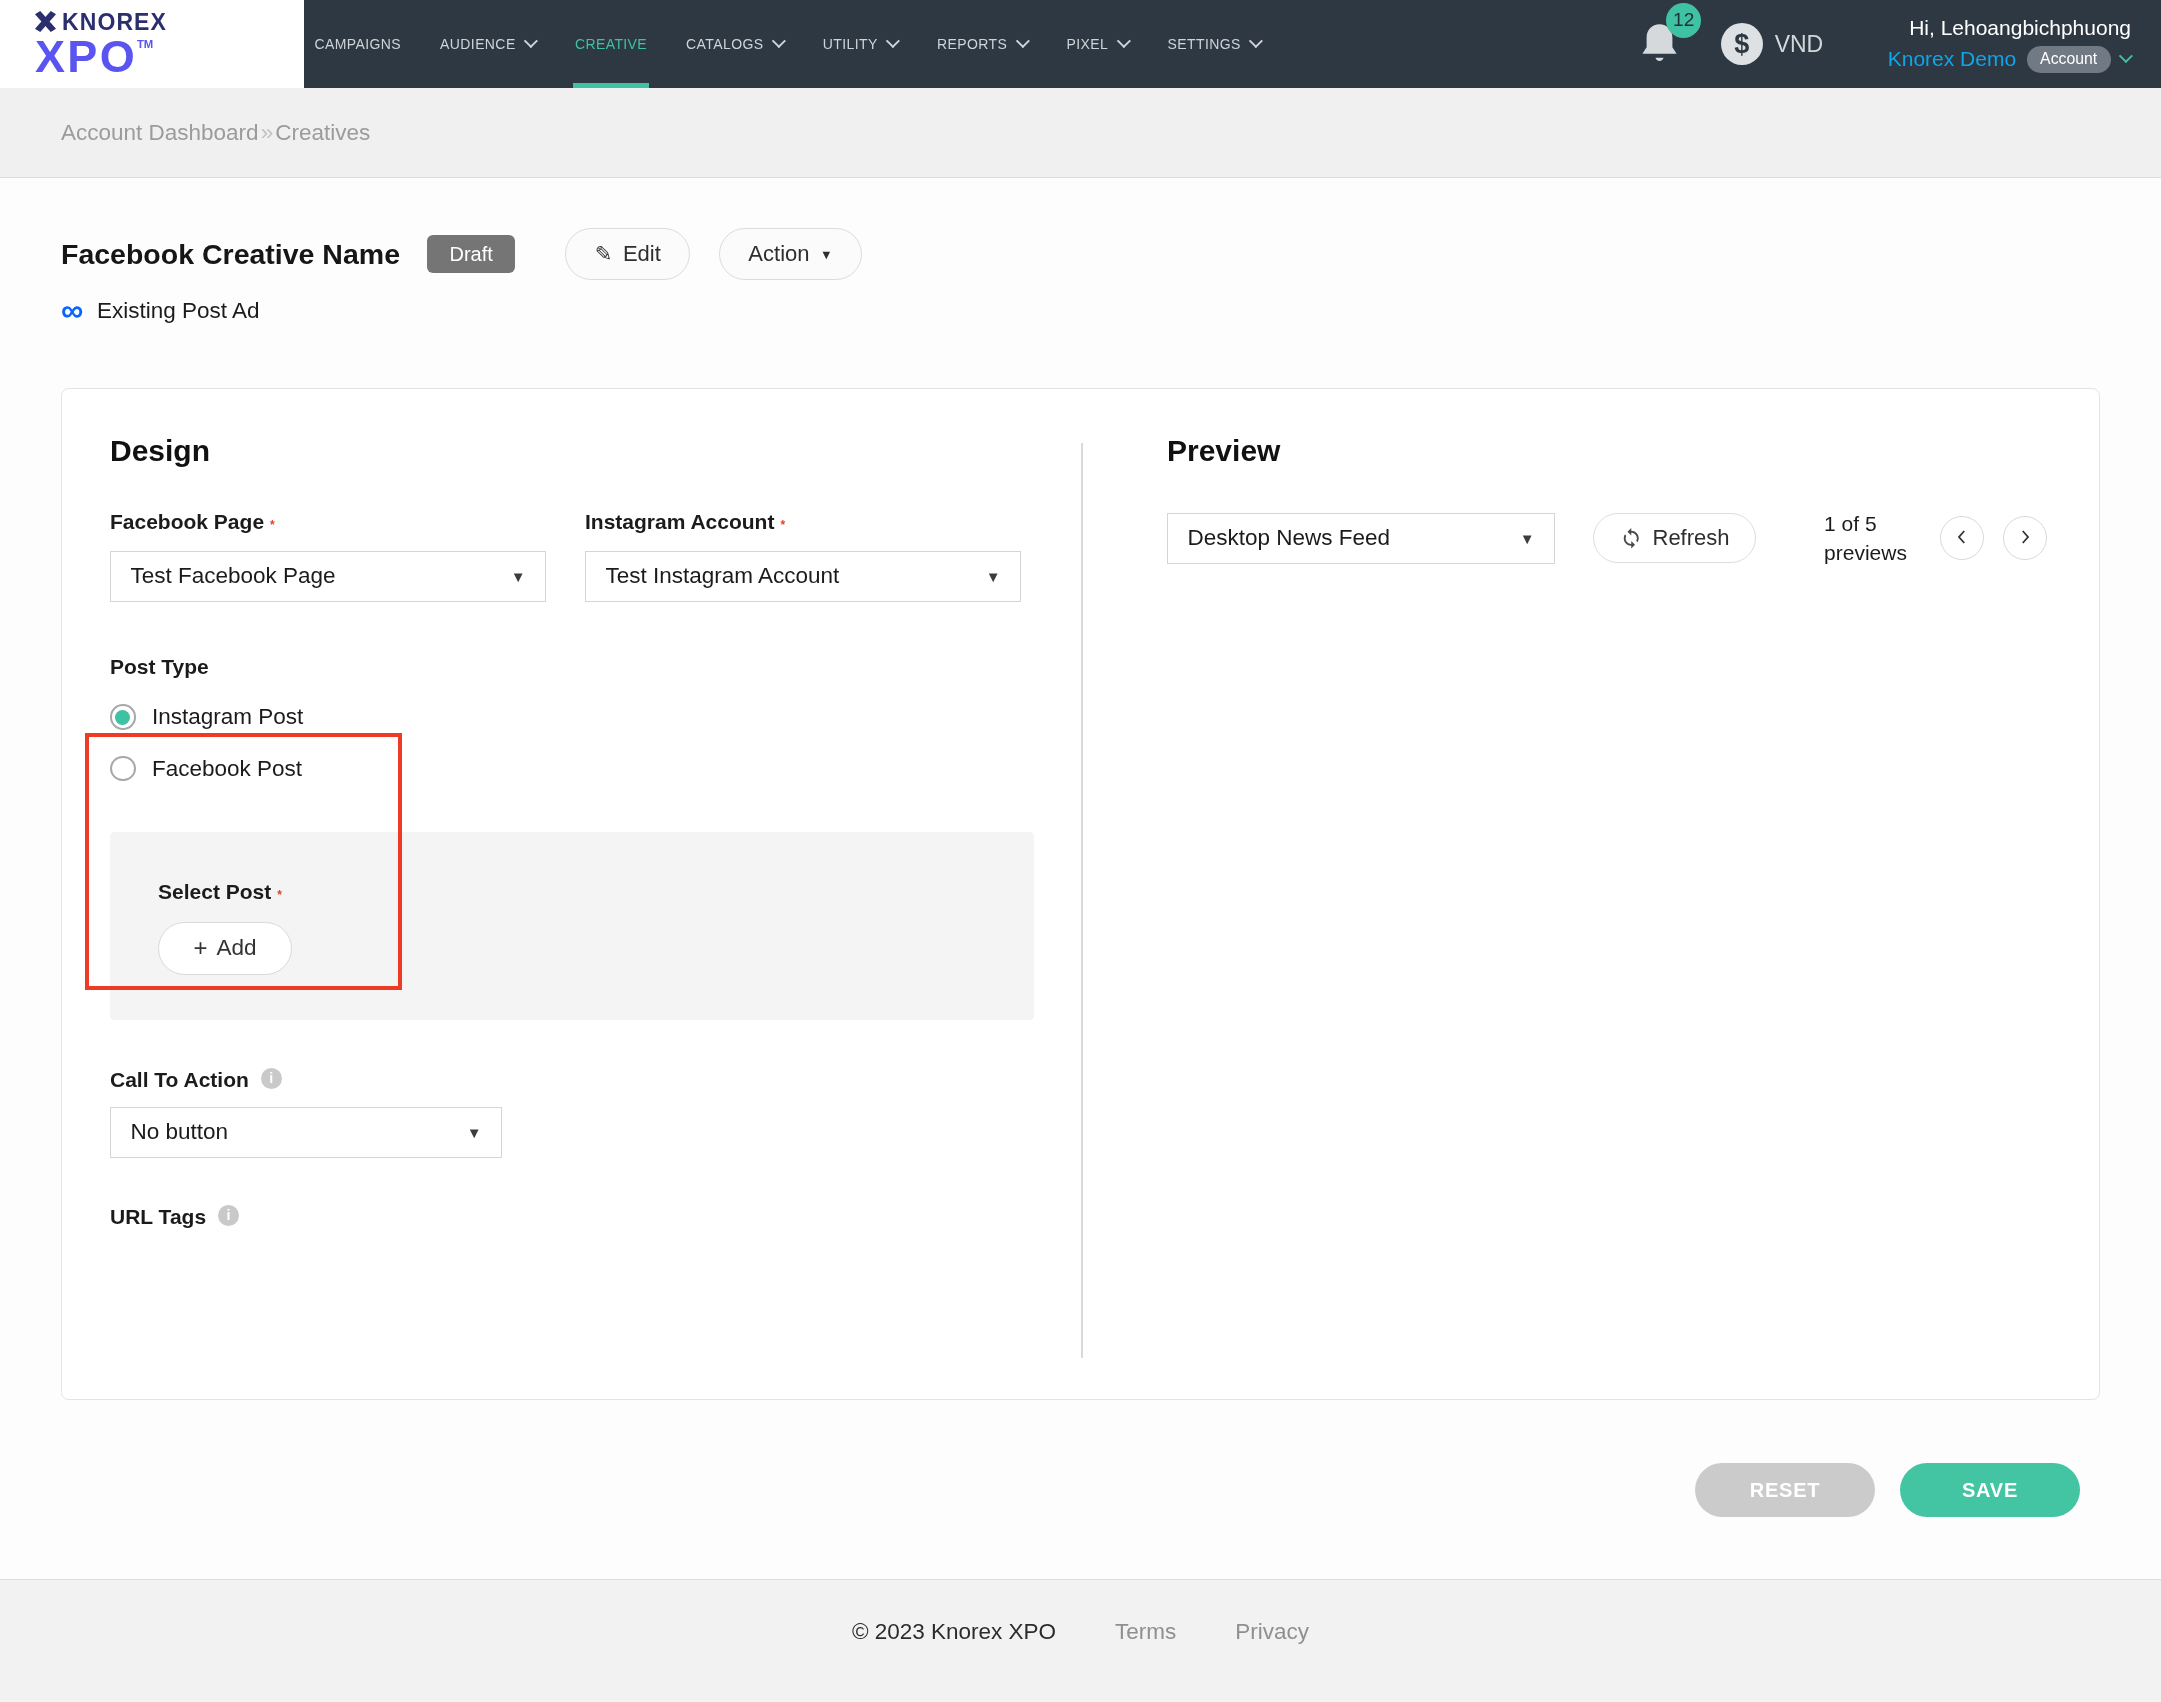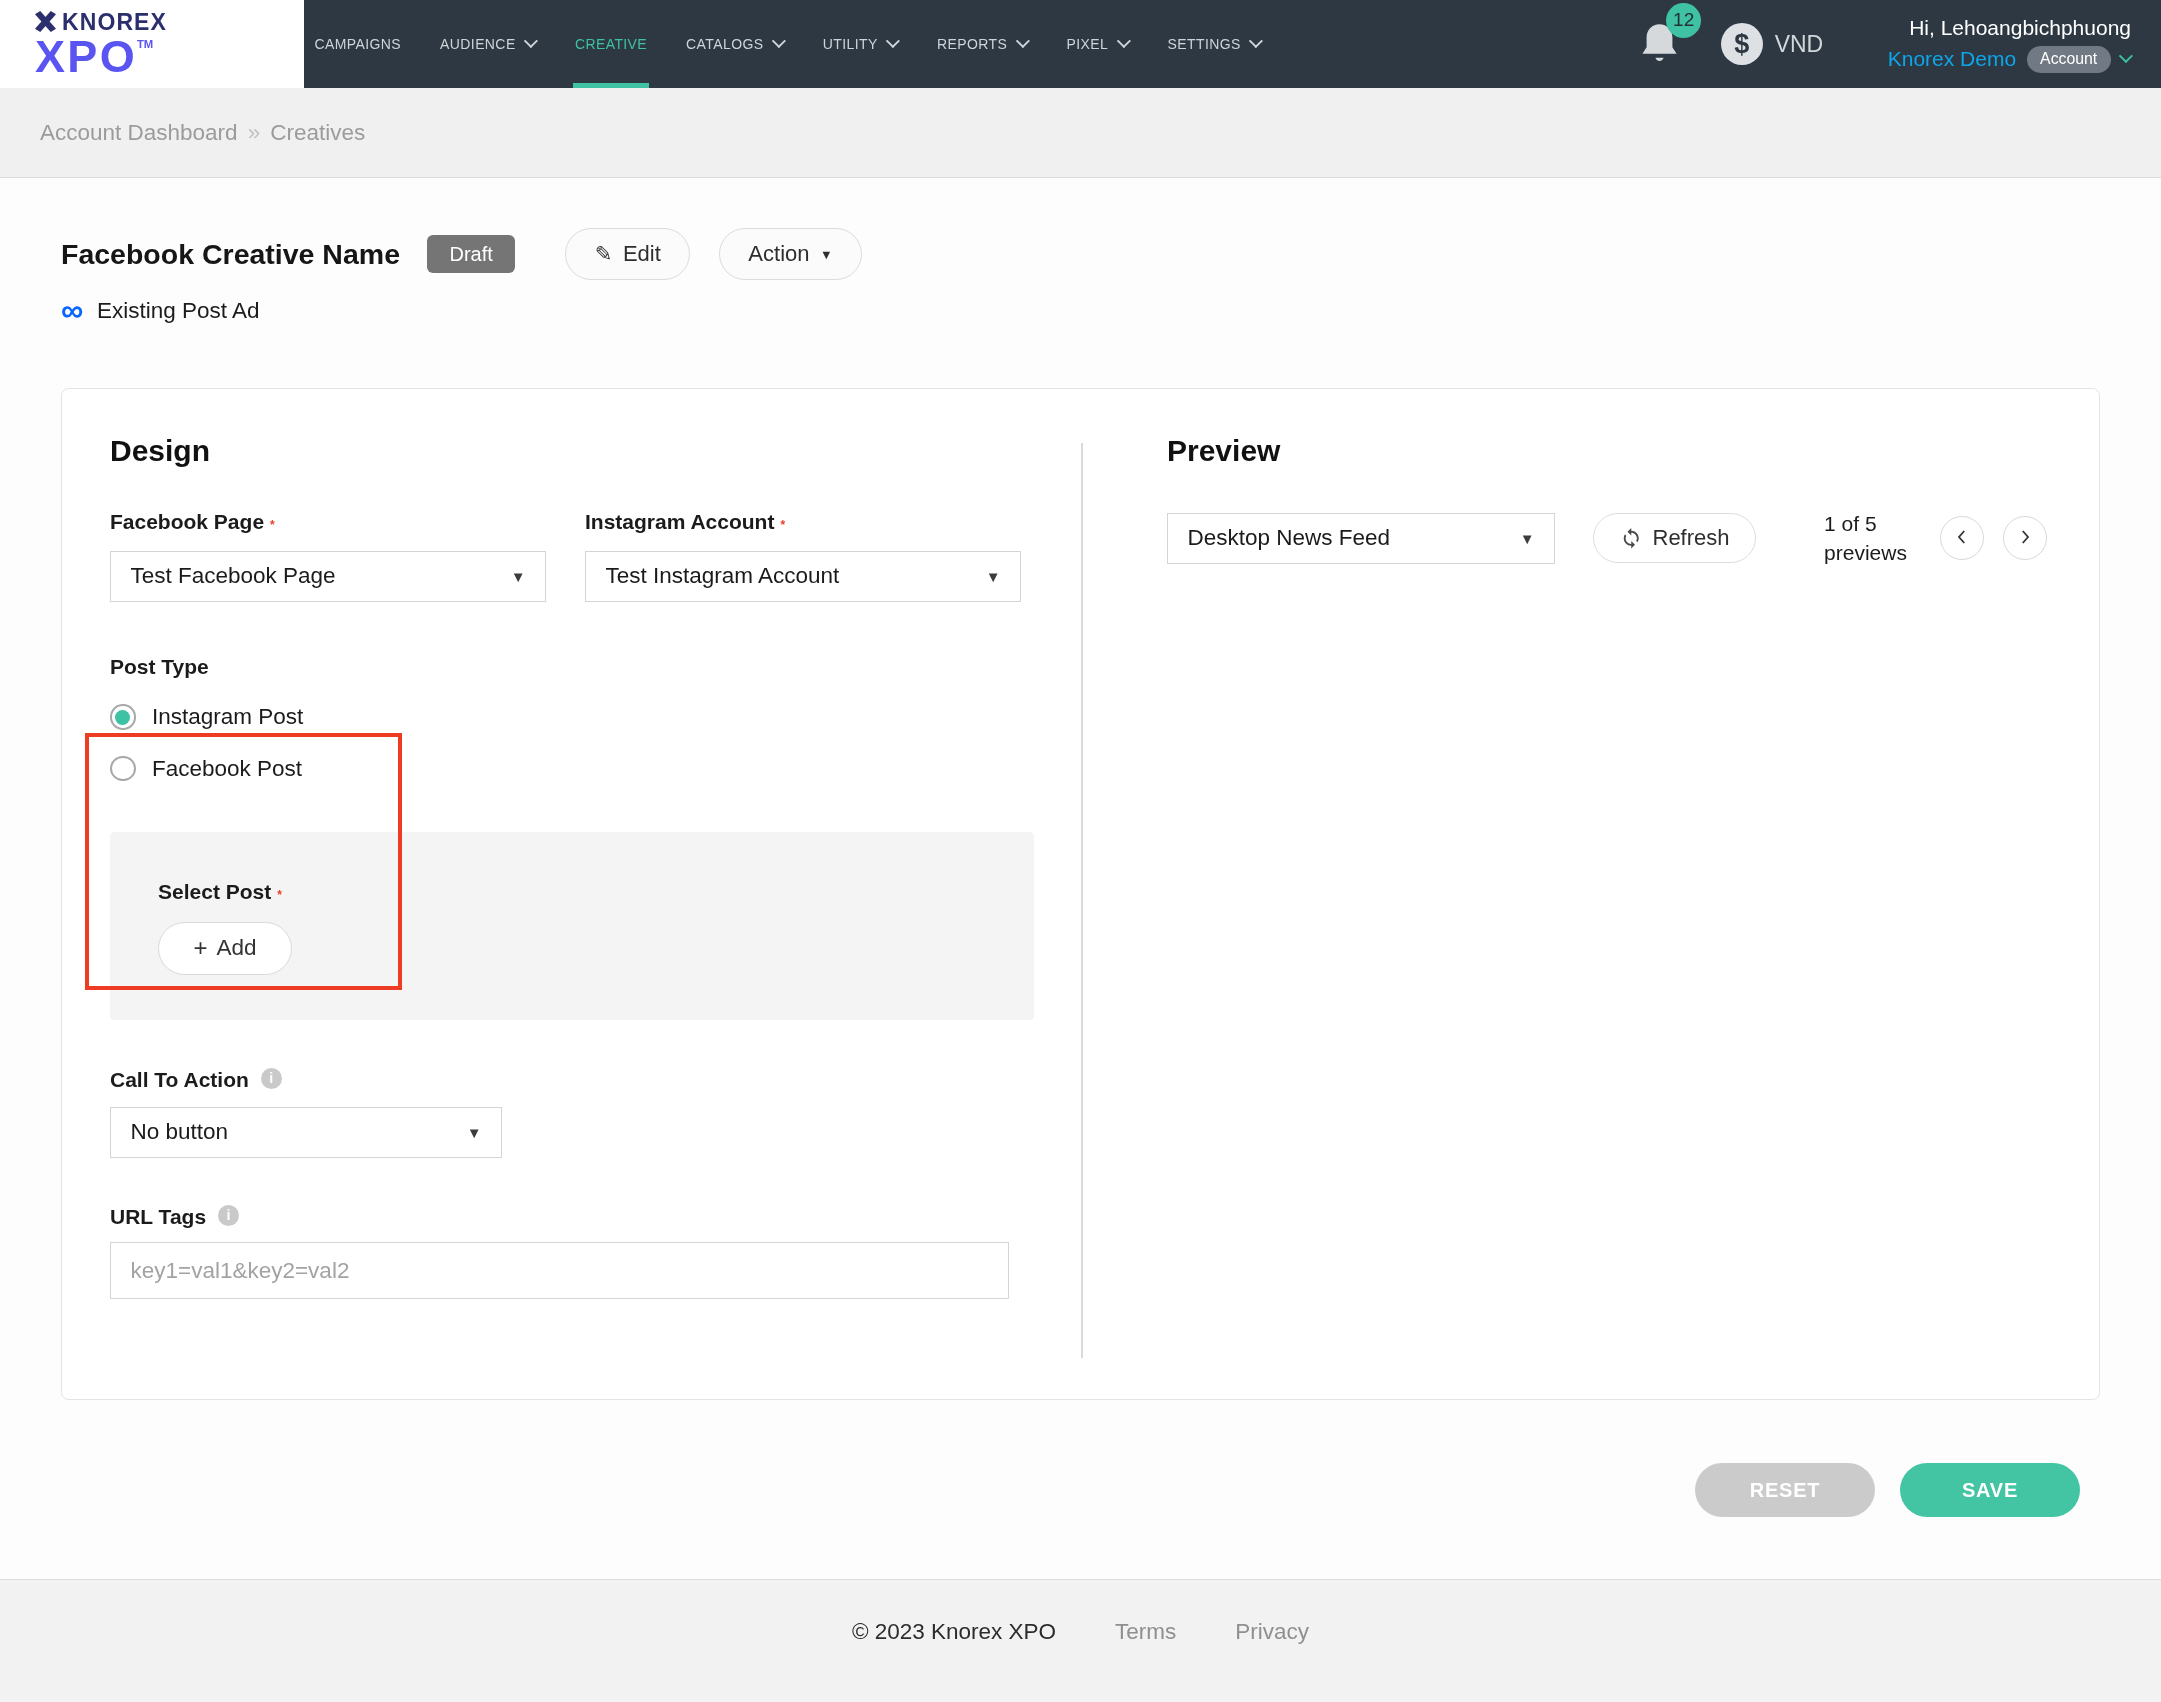--- a/index.html
+++ b/index.html
@@ -33,21 +33,21 @@
   .currency { display:flex; align-items:center; gap:12px; color:#d2d7da; font-size:23px; cursor:pointer; }
   .dollar-circle { width:42px; height:42px; border-radius:50%; background:#dde1e4; color:#2d3843; font-weight:bold; font-size:27px; display:flex; align-items:center; justify-content:center; }
   .nav-divider { width:1.5px; background:#4a545e; margin-left:27px; }
   .greeting { display:flex; flex-direction:column; align-items:flex-end; justify-content:center; padding:0 30px 0 36px; gap:6px; cursor:pointer; }
   .greet-line { color:#ffffff; font-size:21px; }
   .account-line { display:flex; align-items:center; gap:10.5px; }
   .account-name { color:#0ea5e9; font-size:21px; }
   .account-pill { background:#717a84; color:#fff; font-size:15.8px; padding:4.5px 13.5px; border-radius:750px; }
 
   
-  .breadcrumb { height:90px; background:#f0f0f0; border-bottom:1.5px solid #dcdcdc; display:flex; align-items:center; padding-left:40px; gap:10px; font-size:22.5px; color:#9b9b9b; }
+  .breadcrumb { height:90px; background:#f0f0f0; border-bottom:1.5px solid #dcdcdc; display:flex; align-items:center; padding-left:61px; gap:2px; font-size:22.5px; color:#9b9b9b; }
   .crumb-sep { color:#c2c2c2; font-size:22.5px; }
   .crumb-link { cursor:pointer; }
 
   
   .page { padding:0 61px; background:#fdfdfd; }
   .title-row { display:flex; align-items:center; padding-top:50px; }
   h1 { font-size:28.5px; margin:0; color:#161616; font-weight:bold; }
   .draft { background:#757575; color:#fff; font-size:20px; padding:7.5px 22.5px; border-radius:6px; margin-left:27px; }
   .btn-pill { display:flex; align-items:center; gap:10.5px; border:1.5px solid #dcdcdc; background:#fbfbfb; border-radius:750px; font-size:22px; color:#2e2e2e; padding:12px 28.5px; cursor:pointer; }
   .btn-edit { margin-left:50px; }
@@ -268,21 +268,20 @@
       </div>
       <div class="select-box cta-select">
         <span>No button</span>
         <span class="caret">▼</span>
       </div>
 
       <div class="label-row url">
         <span class="flabel">URL Tags</span>
         <span class="info-icon">i</span>
       </div>
-      <input class="url-input" type="text" placeholder="key1=val1&amp;key2=val2" style="">
 
       <div class="red-box"></div>
     </div>
 
     <div class="preview-col">
       <h2>Preview</h2>
 
       <div class="preview-controls">
         <div class="select-box pv-select">
           <span>Desktop News Feed</span>

